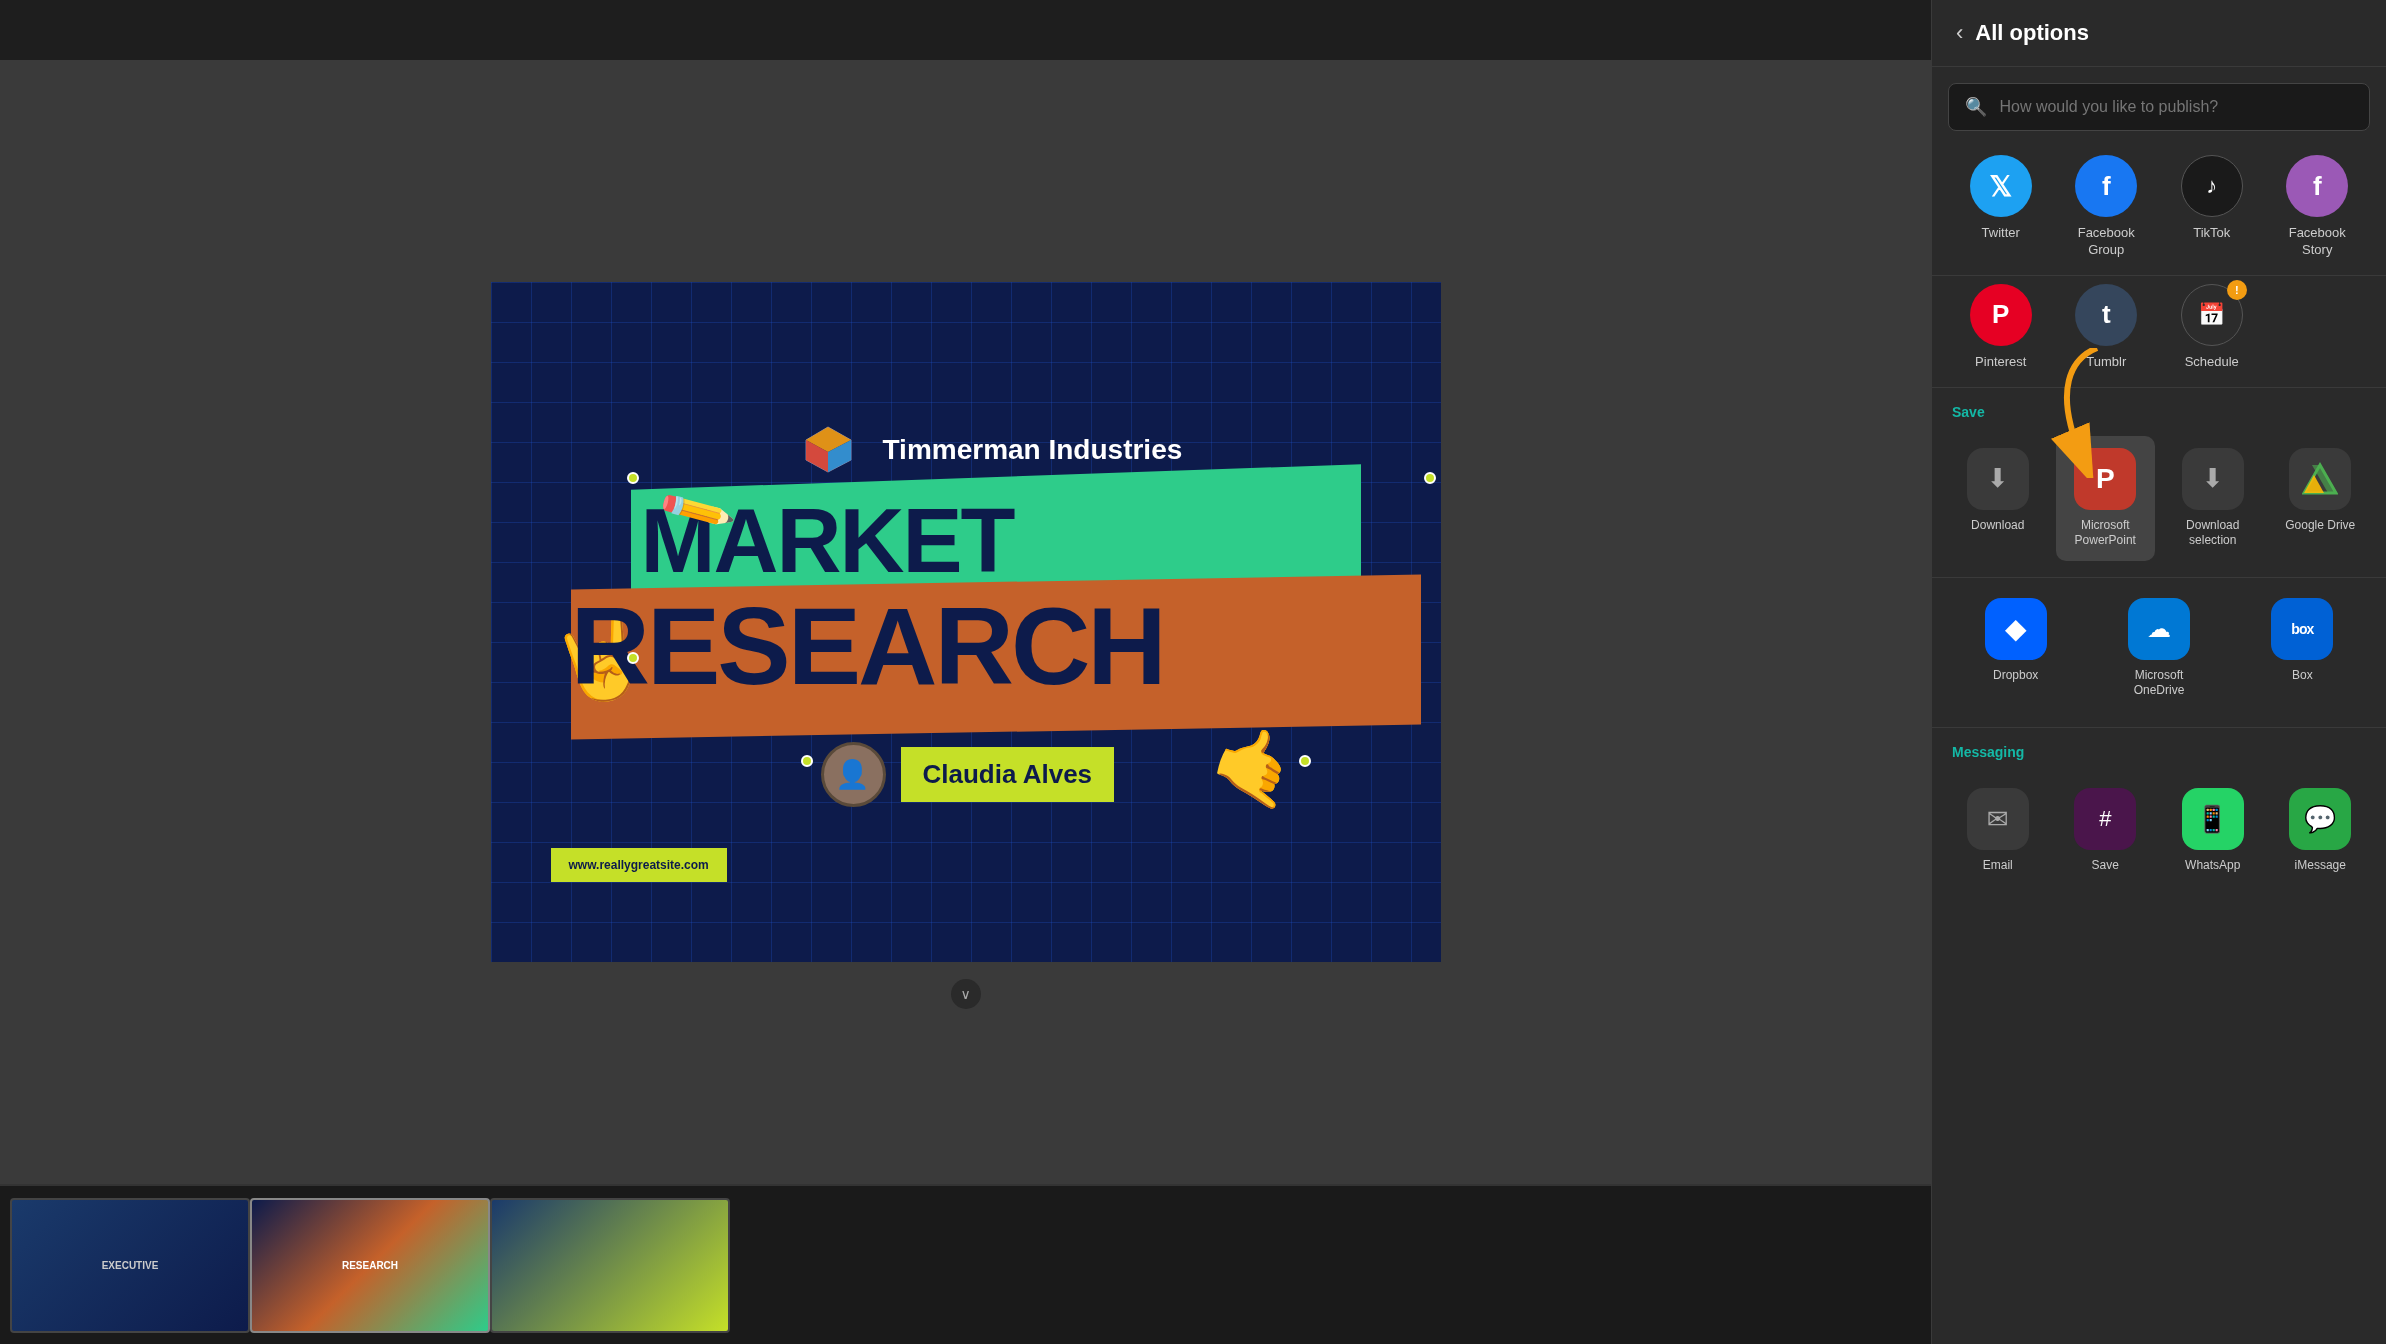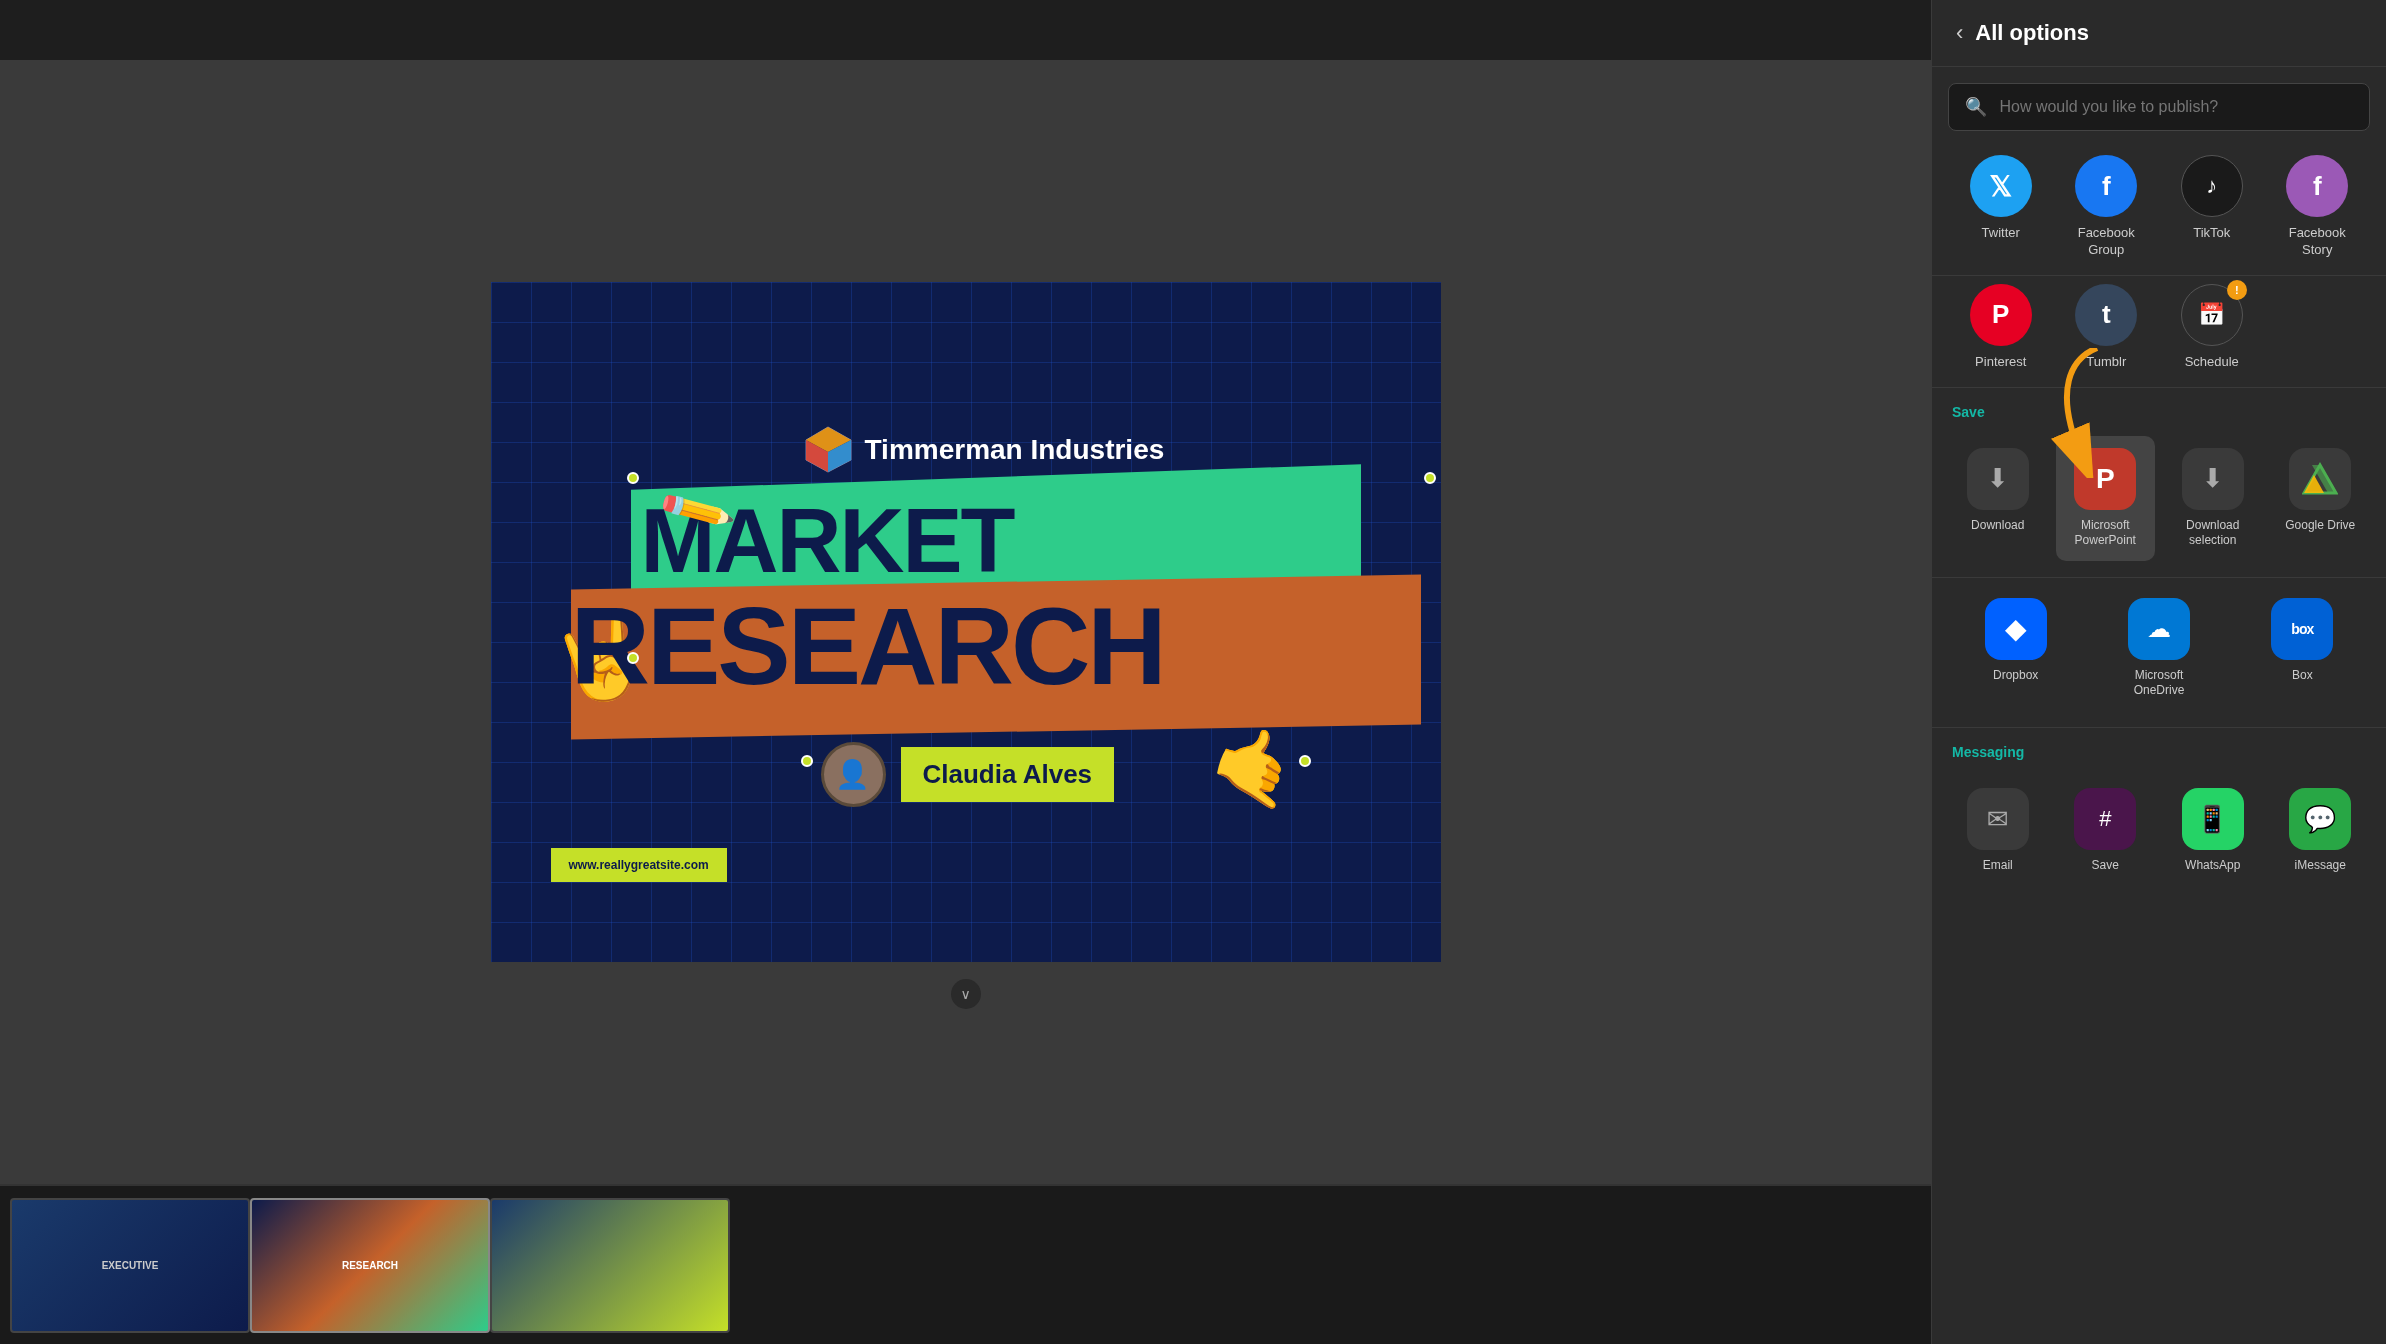--- a/index.html
+++ b/index.html
@@ -99,21 +99,21 @@
       z-index: 10;
     }
 
     
     .logo-area {
       position: absolute;
       top: 140px;
       left: 310px;
       display: flex;
       align-items: center;
-      gap: 9px;
+      gap: 27px;
     }
 
     .logo-cube {
       width: 55px;
       height: 55px;
     }
 
     .company-name {
       color: white;
       font-size: 28px;

